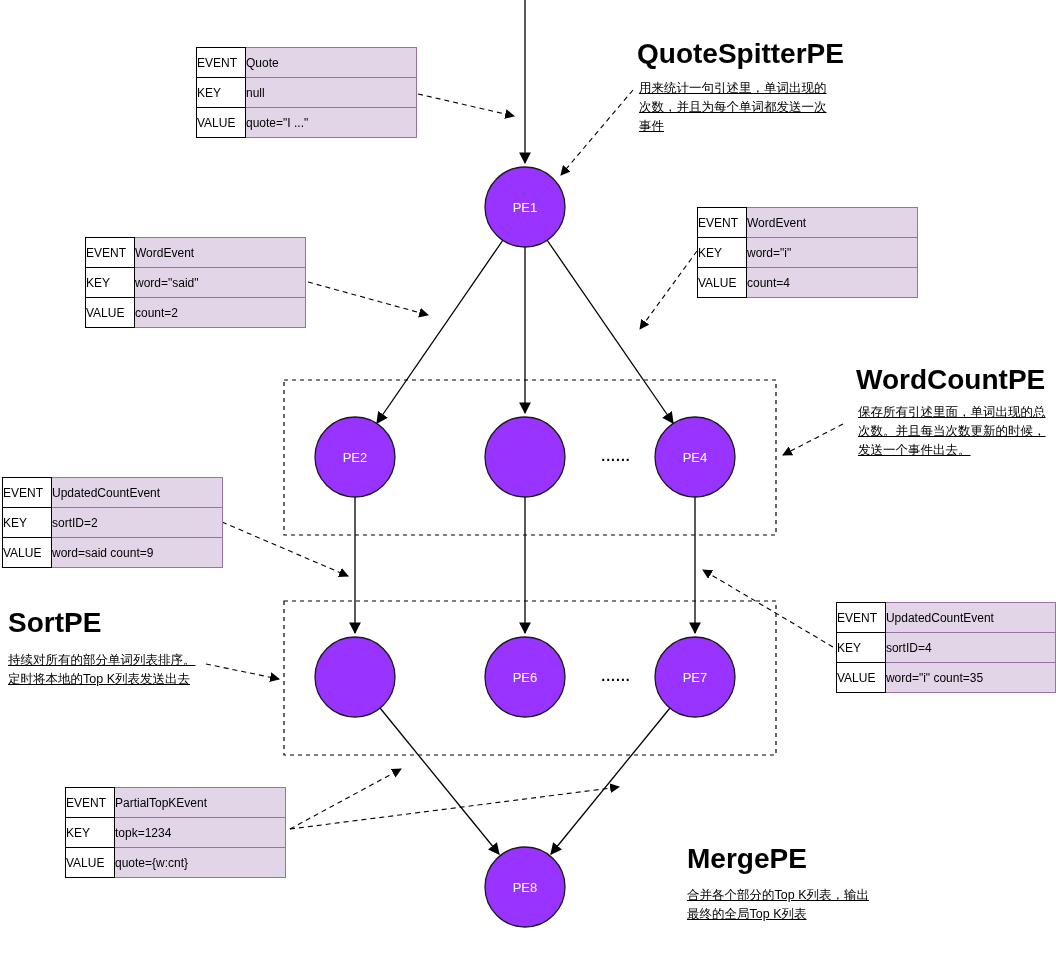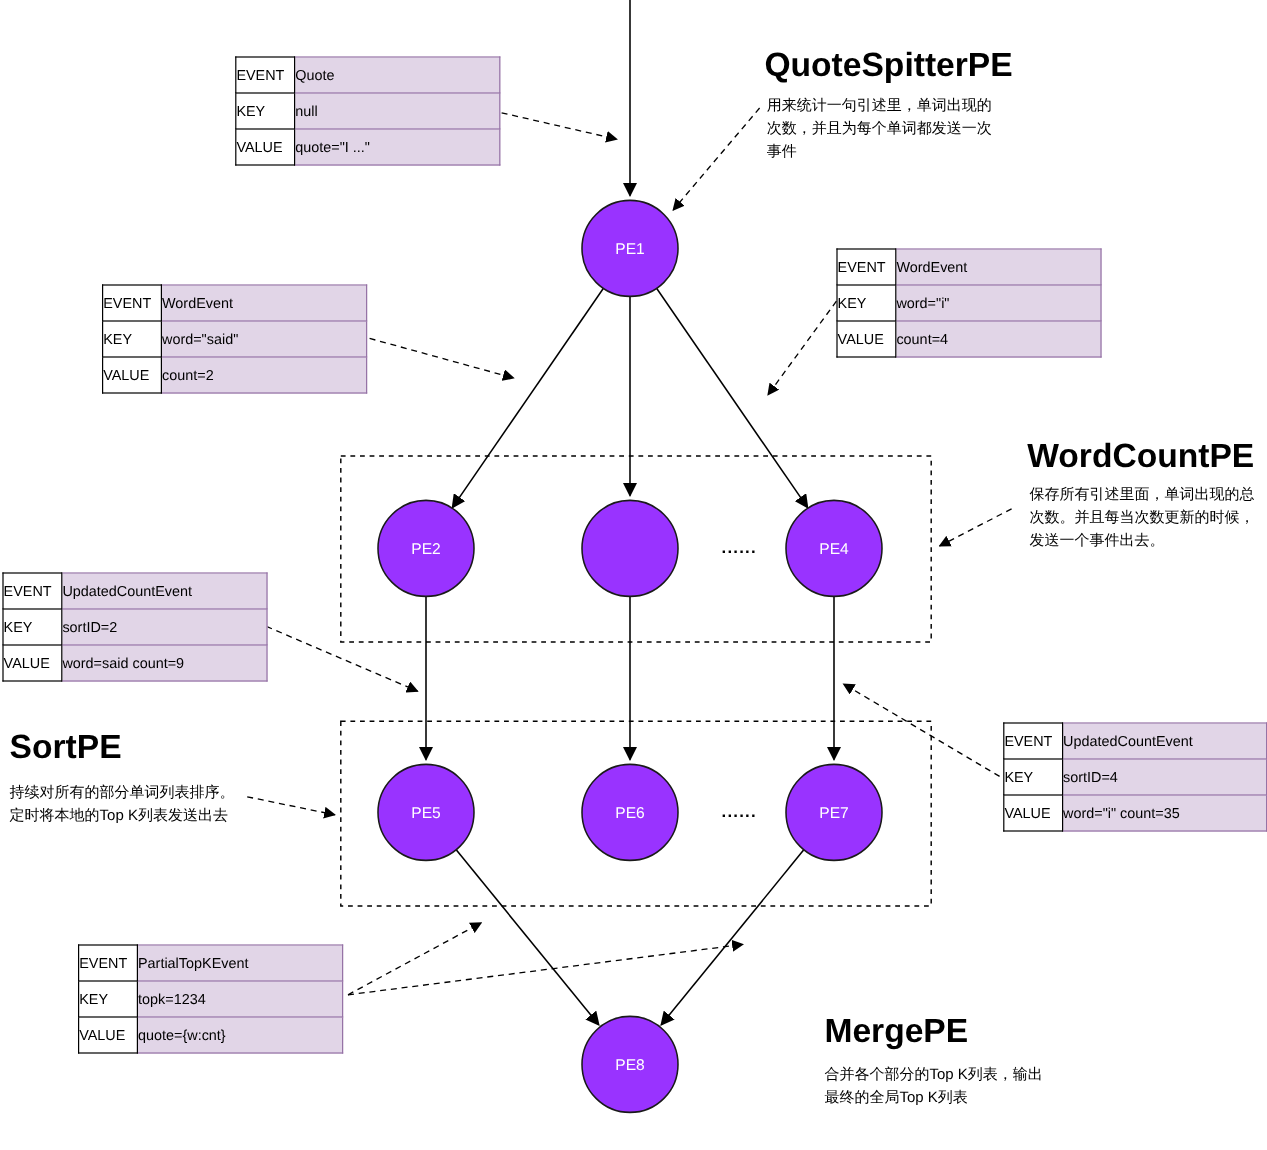--- a/index.html
+++ b/index.html
@@ -10,21 +10,21 @@
   svg.layer{position:absolute;left:0;top:0;width:1056px;height:958px;}
   line.solid{stroke:#000;stroke-width:1.3;}
   line.dashed{stroke:#000;stroke-width:1.1;stroke-dasharray:5 4;}
   rect.group{fill:none;stroke:#000;stroke-width:1.2;stroke-dasharray:4 4;}
   circle.pe{fill:var(--node-fill,#9933FF);stroke:#1a1a1a;stroke-width:1.3;}
   .etable{position:absolute;border-collapse:collapse;}
   .etable td{height:29px;text-align:left;vertical-align:middle;font-size:12px;padding:0;margin-left:28px;}
   .etable td.l{width:48px;background:#ffffff;border:1px solid #000;}
   .etable td.v{width:170px;background:var(--cell-fill,#E1D5E7);border:1px solid var(--cell-stroke,#9673A6);}
   .sec-title{position:absolute;font-size:28px;font-weight:bold;white-space:nowrap;}
-  .sec-desc{position:absolute;font-size:12.5px;line-height:19px;white-space:pre-line;}
+  .sec-desc{position:absolute;font-size:12.5px;line-height:19px;white-space:pre-line;text-decoration:underline;}
   .pe-label{position:absolute;width:80px;height:80px;display:flex;align-items:center;
     justify-content:center;color:#fff;font-weight:normal;font-size:13px;pointer-events:none;}
   .dots{position:absolute;font-weight:bold;font-size:14px;letter-spacing:1px;}
 </style>
 </head>
 <body>
 
 <div class="canvas">
 
   <svg class="layer">
@@ -64,21 +64,20 @@
     <circle class="pe" cx="695" cy="457" r="40"></circle>
     <circle class="pe" cx="355" cy="677" r="40"></circle>
     <circle class="pe" cx="525" cy="677" r="40"></circle>
     <circle class="pe" cx="695" cy="677" r="40"></circle>
     <circle class="pe" cx="525" cy="887" r="40"></circle>
   </svg>
 
   <div class="pe-label" style="left:485px;top:167px">PE1</div>
   <div class="pe-label" style="left:315px;top:417px">PE2</div>
   <div class="pe-label" style="left:655px;top:417px">PE4</div>
-  <div class="pe-label" style="left:315px;top:637px">PE5</div>
   <div class="pe-label" style="left:485px;top:637px">PE6</div>
   <div class="pe-label" style="left:655px;top:637px">PE7</div>
   <div class="pe-label" style="left:485px;top:847px">PE8</div>
 
   <div class="dots" style="left:590px;top:448px;width:52px;text-align:center">......</div>
   <div class="dots" style="left:590px;top:668px;width:52px;text-align:center">......</div>
 
   <div class="sec-title" style="left:637px;top:38px">QuoteSpitterPE</div>
   <div class="sec-desc" style="left:639px;top:79px">用来统计一句引述里，单词出现的
 次数，并且为每个单词都发送一次

